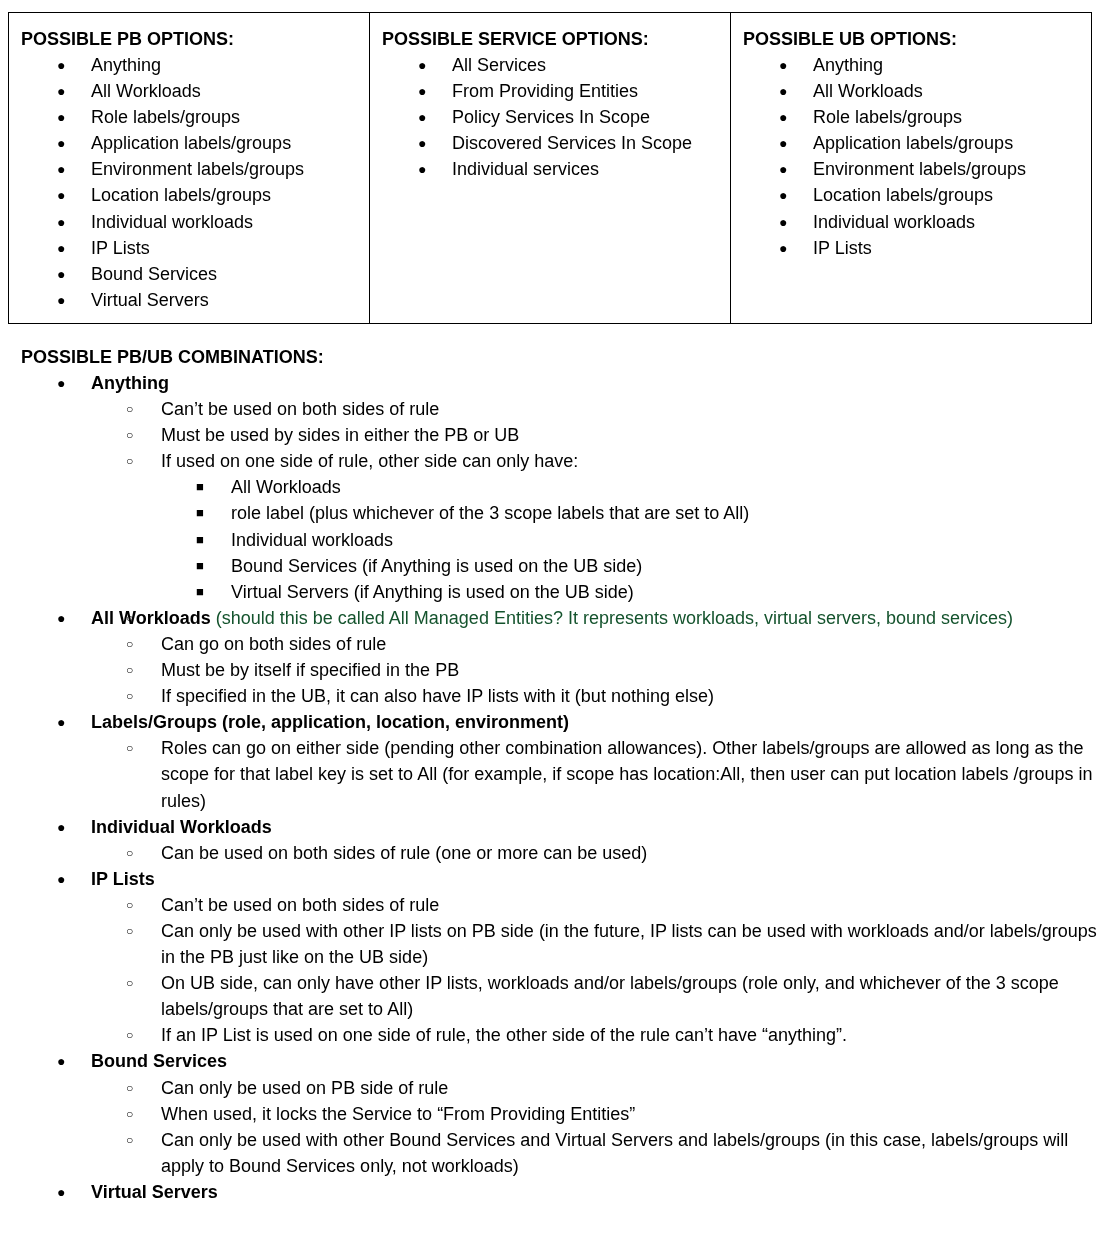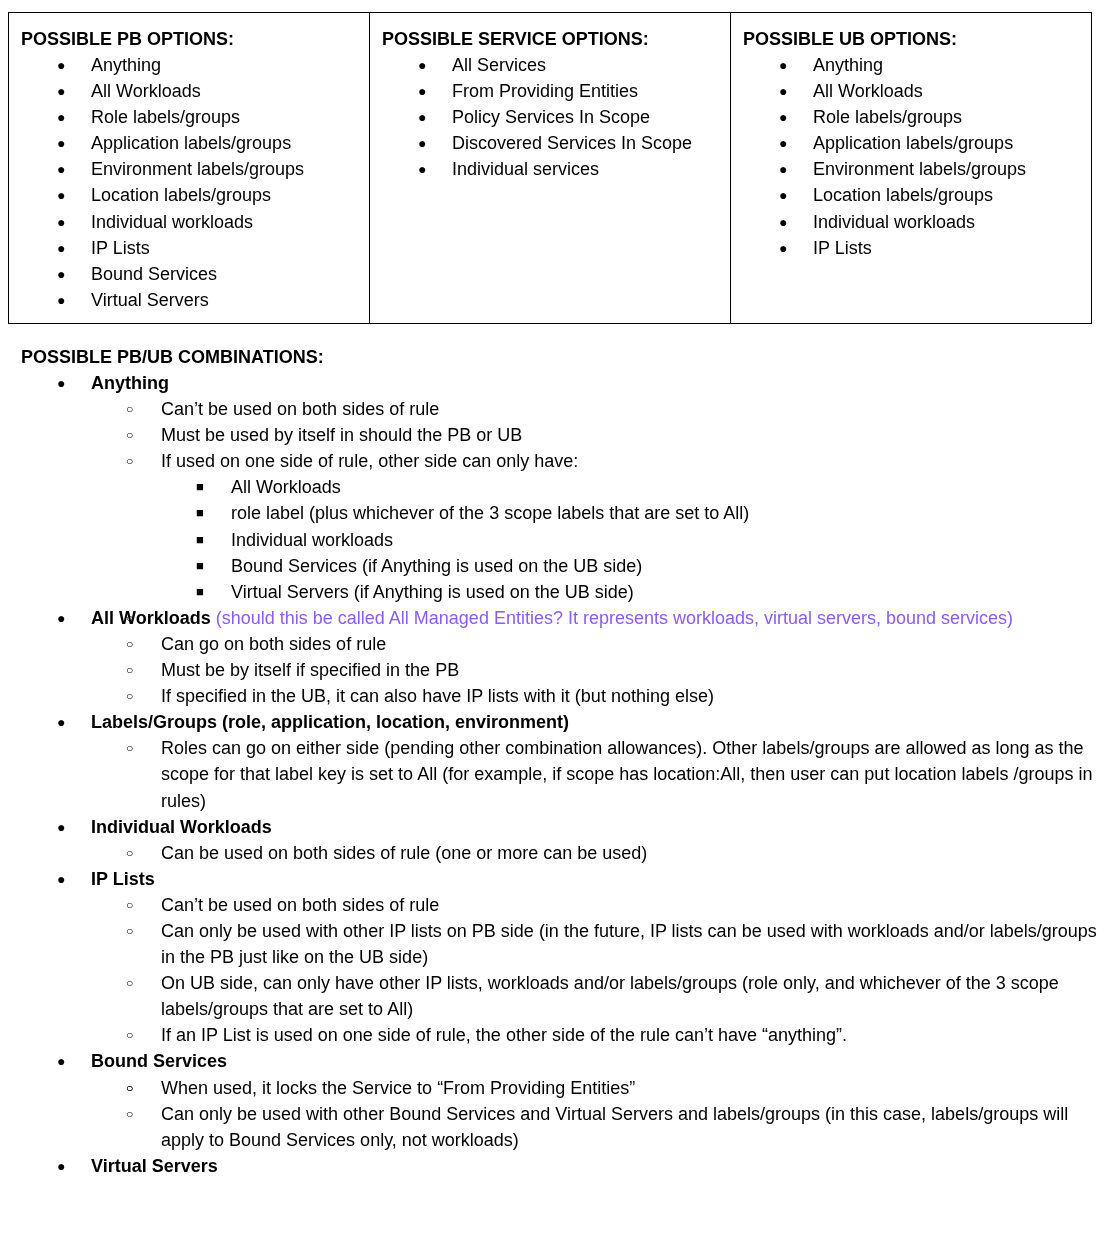--- a/index.html
+++ b/index.html
@@ -84,40 +84,40 @@
         </td>
   </tr>
 </tbody>
   </table>
 
 <div class="combos">
   <div class="combos-title">POSSIBLE PB/UB COMBINATIONS:</div>
   <div id="combos-body">
       <div class="lvl1"><span class="bul">●</span><span class="head">Anything</span></div>
       <div class="lvl2"><span class="bul">○</span><span>Can’t be used on both sides of rule</span></div>
-      <div class="lvl2"><span class="bul">○</span><span>Must be used by itself in should the PB or UB</span></div>
+      <div class="lvl2"><span class="bul">○</span><span>Must be used by sides in either the PB or UB</span></div>
       <div class="lvl2"><span class="bul">○</span><span>If used on one side of rule, other side can only have:</span></div>
       <div class="lvl3"><span class="bul">■</span><span>All Workloads</span></div>
       <div class="lvl3"><span class="bul">■</span><span>role label (plus whichever of the 3 scope labels that are set to All)</span></div>
       <div class="lvl3"><span class="bul">■</span><span>Individual workloads</span></div>
       <div class="lvl3"><span class="bul">■</span><span>Bound Services (if Anything is used on the UB side)</span></div>
       <div class="lvl3"><span class="bul">■</span><span>Virtual Servers (if Anything is used on the UB side)</span></div>
       <div class="lvl2"><span class="bul">○</span></div>
-      <div class="lvl1"><span class="bul">●</span><span class="head">All Workloads</span> <span class="note" style="color: #8b5cf6;">(should this be called All Managed Entities? It represents workloads, virtual servers, bound services)</span></div>
+      <div class="lvl1"><span class="bul">●</span><span class="head">All Workloads</span> <span class="note" style="color: #14532d;">(should this be called All Managed Entities? It represents workloads, virtual servers, bound services)</span></div>
       <div class="lvl2"><span class="bul">○</span><span>Can go on both sides of rule</span></div>
       <div class="lvl2"><span class="bul">○</span><span>Must be by itself if specified in the PB</span></div>
       <div class="lvl2"><span class="bul">○</span><span>If specified in the UB, it can also have IP lists with it (but nothing else)</span></div>
       <div class="lvl1"><span class="bul">●</span><span class="head">Labels/Groups (role, application, location, environment)</span></div>
       <div class="lvl2"><span class="bul">○</span><span>Roles can go on either side (pending other combination allowances). Other labels/groups are allowed as long as the scope for that label key is set to All (for example, if scope has location:All, then user can put location labels /groups in rules)</span></div>
       <div class="lvl1"><span class="bul">●</span><span class="head">Individual Workloads</span></div>
       <div class="lvl2"><span class="bul">○</span><span>Can be used on both sides of rule (one or more can be used)</span></div>
       <div class="lvl1"><span class="bul">●</span><span class="head">IP Lists</span></div>
       <div class="lvl2"><span class="bul">○</span><span>Can’t be used on both sides of rule</span></div>
       <div class="lvl2"><span class="bul">○</span><span>Can only be used with other IP lists on PB side (in the future, IP lists can be used with workloads and/or labels/groups in the PB just like on the UB side)</span></div>
       <div class="lvl2"><span class="bul">○</span><span>On UB side, can only have other IP lists, workloads and/or labels/groups (role only, and whichever of the 3 scope labels/groups that are set to All)</span></div>
       <div class="lvl2"><span class="bul">○</span><span>If an IP List is used on one side of rule, the other side of the rule can’t have “anything”.</span></div>
       <div class="lvl1"><span class="bul">●</span><span class="head">Bound Services</span></div>
-      <div class="lvl2"><span class="bul">○</span></div>
+      <div class="lvl2"><span class="bul">○</span><span>Can only be used on PB side of rule</span></div>
       <div class="lvl2"><span class="bul">○</span><span>When used, it locks the Service to “From Providing Entities”</span></div>
       <div class="lvl2"><span class="bul">○</span><span>Can only be used with other Bound Services and Virtual Servers and labels/groups (in this case, labels/groups will apply to Bound Services only, not workloads)</span></div>
       <div class="lvl1"><span class="bul">●</span><span class="head">Virtual Servers</span></div>
     </div>
 </div>
 
 </body></html>

